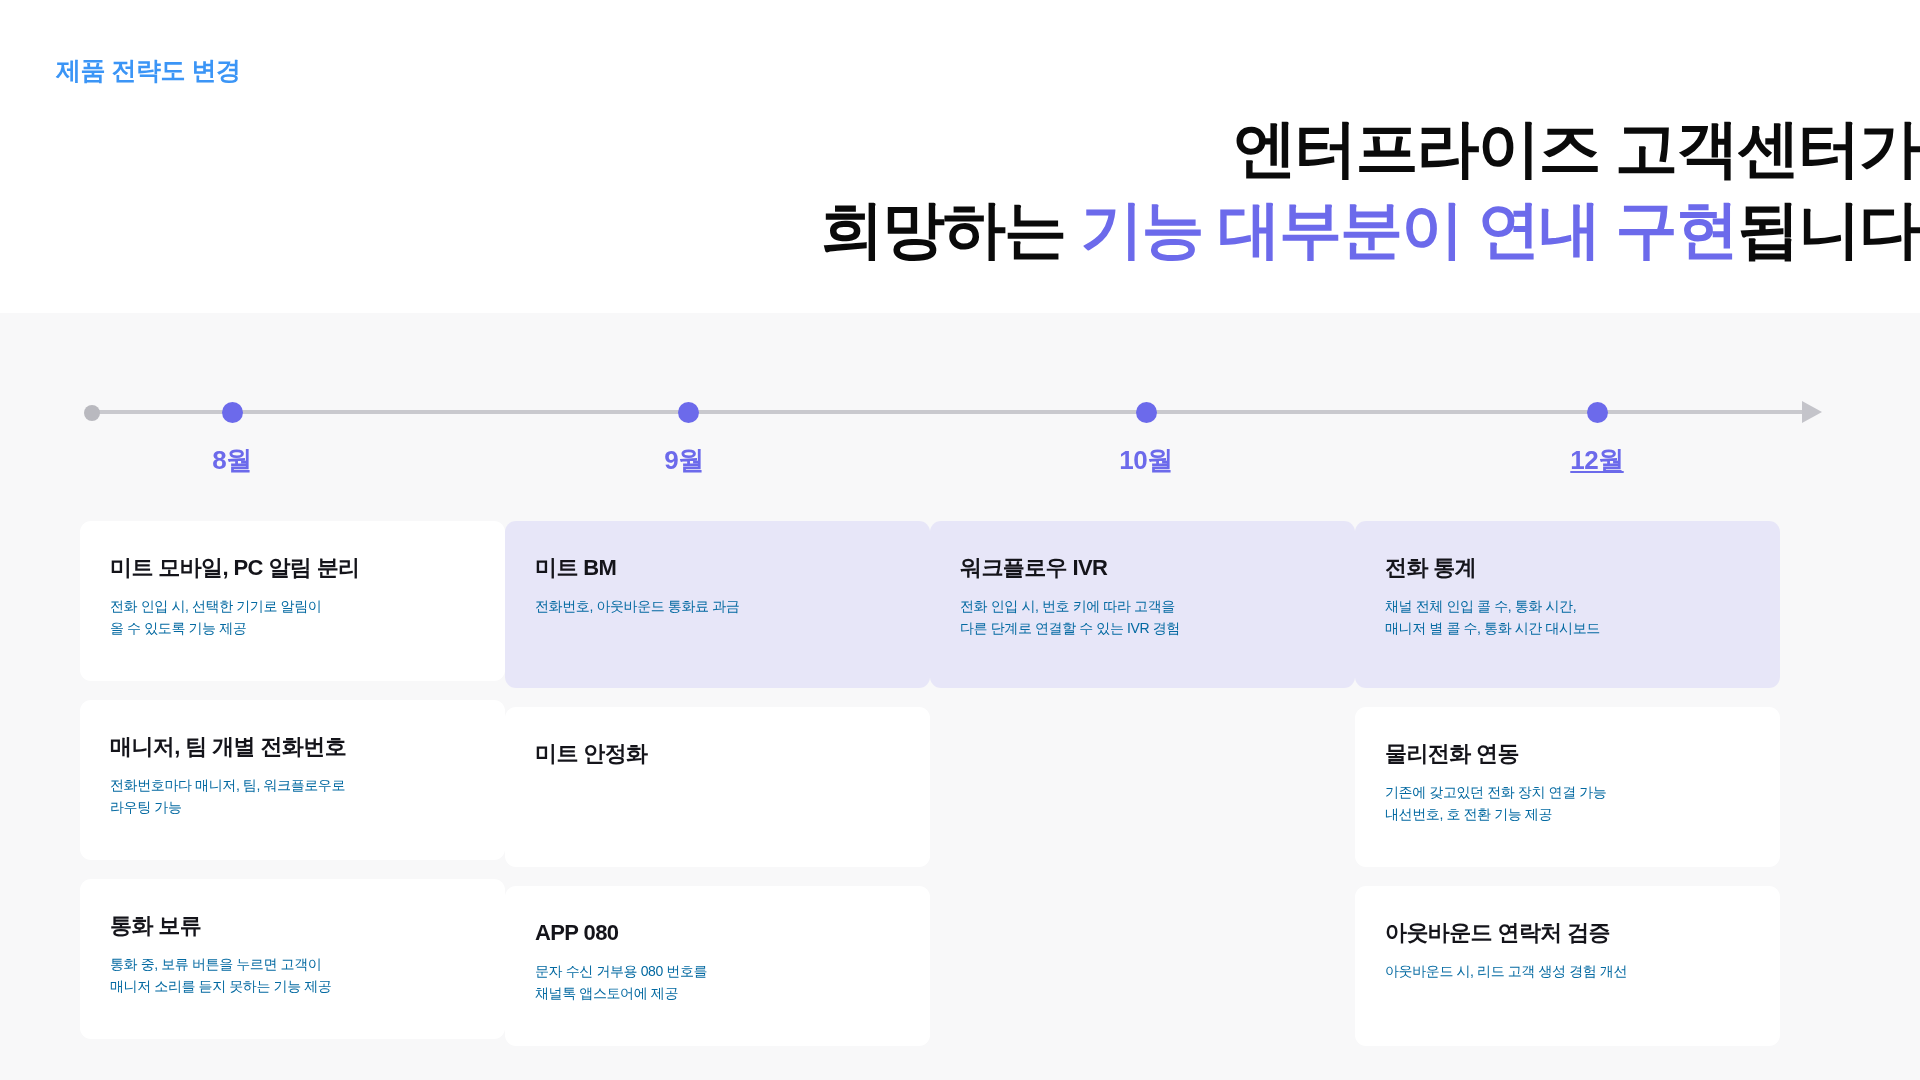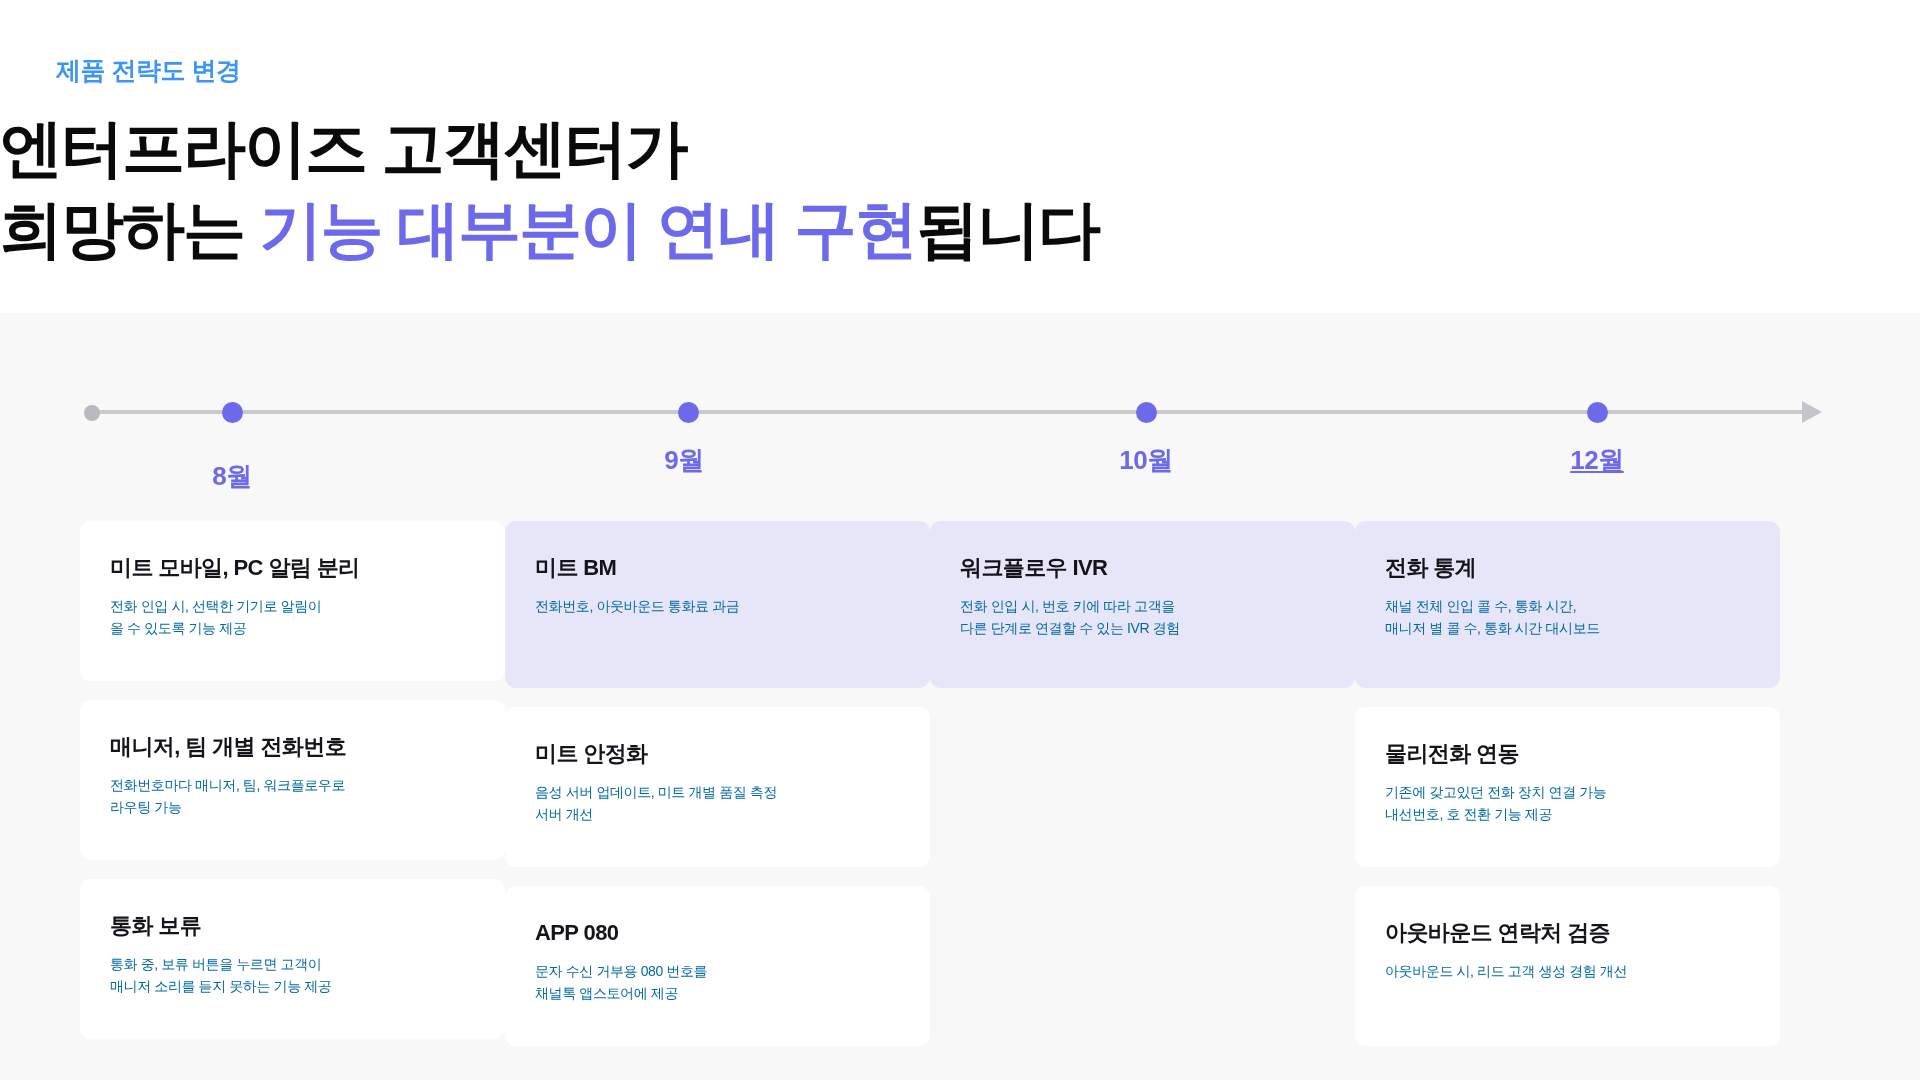--- a/index.html
+++ b/index.html
@@ -16,21 +16,21 @@
     background:#FFFFFF;
   }
   .eyebrow{
     position:absolute;left:56px;top:42px;
     font-size:25px;font-weight:700;color:#3B95F6;
     letter-spacing:-0.5px;
     white-space:nowrap;
   }
   .headline{
     position:absolute;left:0;top:96px;width:1920px;
-    text-align:left;
+    text-align:right;
     font-size:63px;font-weight:700;color:#0A0A0A;
     line-height:1.28;
     letter-spacing:-2px;
   }
   .headline .hl-line{display:block;white-space:nowrap;}
   .hl-accent{color:#6C6AEB;}
   
   .body-area{
     position:absolute;left:0;top:313px;width:1920px;height:767px;
     background:#F8F8F9;
@@ -103,21 +103,21 @@
 </div>
 
 <div class="body-area"></div>
 
 <div class="timeline">
   <div class="tl-line"></div>
   <div class="tl-start-dot"></div>
   <div class="tl-arrow"></div>
   <div id="tl-nodes">
       <div class="tl-dot" style="left: 138px;"></div>
-      <div class="tl-label" style="left: 148px; margin-top: 16px;">8월</div>
+      <div class="tl-label" style="left: 148px;">8월</div>
       <div class="tl-dot" style="left: 594px;"></div>
       <div class="tl-label" style="left: 600px;">9월</div>
       <div class="tl-dot" style="left: 1052px;"></div>
       <div class="tl-label" style="left: 1062px; text-align: center;">10월</div>
       <div class="tl-dot" style="left: 1503px;"></div>
       <div class="tl-label" style="left: 1513px; text-decoration: underline;">12월</div>
     </div>
 </div>
 
 <div class="columns" id="columns-root">
@@ -138,22 +138,20 @@
 매니저 소리를 듣지 못하는 기능 제공</div>
       </div>
     </div>
     <div class="column">
       <div class="card lavender">
         <div class="card-title">미트 BM</div>
         <div class="card-desc">전화번호, 아웃바운드 통화료 과금</div>
       </div>
       <div class="card white">
         <div class="card-title">미트 안정화</div>
-        <div class="card-desc">음성 서버 업데이트, 미트 개별 품질 측정
-서버 개선</div>
       </div>
       <div class="card white">
         <div class="card-title">APP 080</div>
         <div class="card-desc">문자 수신 거부용 080 번호를
 채널톡 앱스토어에 제공</div>
       </div>
     </div>
     <div class="column">
       <div class="card lavender">
         <div class="card-title">워크플로우 IVR</div>

